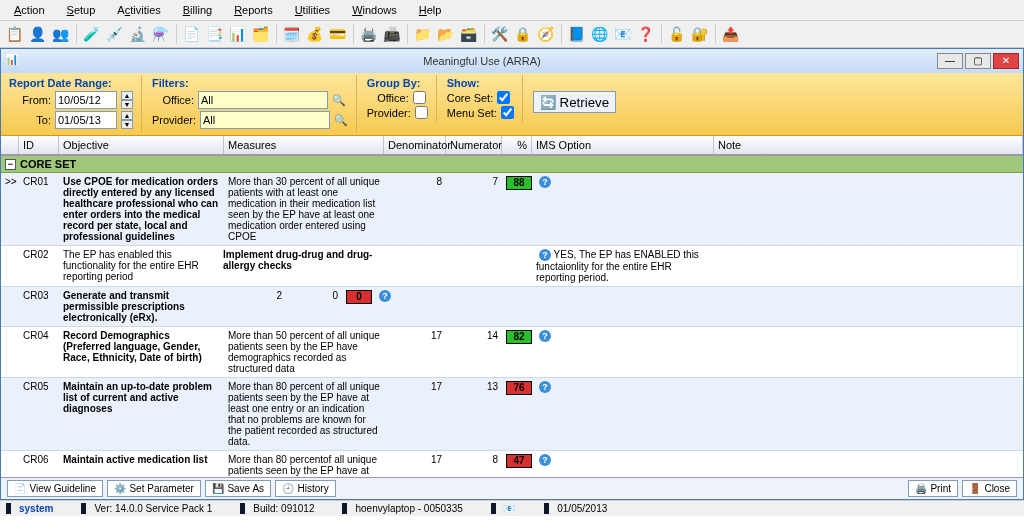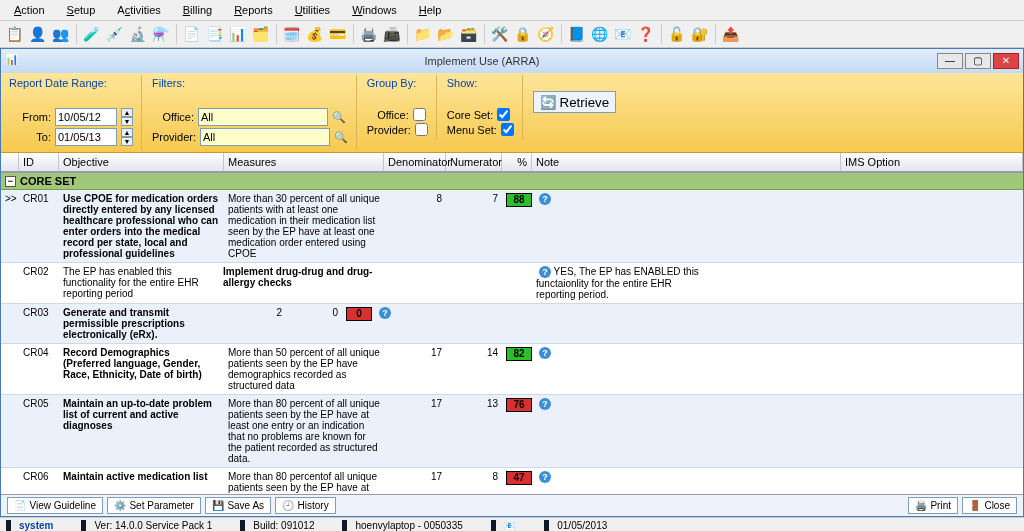--- a/index.html
+++ b/index.html
@@ -12,21 +12,21 @@
 .toolbar .sep { width: 1px; height: 20px; background: #ccc; margin: 1px 3px; }
 .window-frame { border: 1px solid #4a7ab4; margin: 0; }
 .title-bar { background: linear-gradient(to bottom, #e3eefc, #c4daf5); height: 24px; display: flex; align-items: center; padding: 0 4px; }
 .title-bar .win-icon { width: 16px; height: 16px; margin-right: 6px; }
 .title-bar .title-text { flex: 1; text-align: center; color: #333; }
 .title-bar .win-btns { display: flex; gap: 2px; }
 .title-bar .win-btn { width: 26px; height: 16px; border: 1px solid #888; background: #e8e8e8; font-size: 10px; text-align: center; line-height: 14px; }
 .title-bar .win-close { background: #d44; color: #fff; border-color: #a22; }
 .filter-bar { background: linear-gradient(to bottom, #fde69a, #f7c94f); border-bottom: 1px solid #c89a2e; padding: 2px 6px; display: flex; align-items: flex-start; gap: 8px; }
 .filter-group { border-right: 1px solid #d9b55a; padding: 2px 8px 2px 2px; }
-.filter-group .fg-title { color: #0645ad; font-weight: normal; margin-bottom: 19px; }
+.filter-group .fg-title { color: #0645ad; font-weight: bold; margin-bottom: 2px; }
 .filter-group .fg-row { display: flex; align-items: center; gap: 4px; margin-bottom: 2px; }
 .filter-group label { min-width: 42px; text-align: right; }
 .filter-group input[type=text] { height: 18px; border: 1px solid #7f9db9; padding: 0 2px; font-size: 11px; }
 .date-input { width: 62px; }
 .spin { display: inline-flex; flex-direction: column; }
 .spin span { width: 12px; height: 9px; border: 1px solid #7f9db9; font-size: 7px; text-align: center; line-height: 7px; background: #eee; }
 .combo { width: 130px; background: #ffffcc; height: 18px; border: 1px solid #7f9db9; padding: 0 2px; font-size: 11px; }
 .btn-retrieve { border: 1px solid #7f9db9; background: #eef3fb; padding: 2px 6px; height: 22px; display: flex; align-items: center; gap: 3px; }
 .grid-header { display: flex; background: linear-gradient(to bottom, #fefefe, #e2e6ef); border-bottom: 1px solid #99a; }
 .grid-header .gh { border-right: 1px solid #c0c6d6; padding: 3px 4px; font-weight: normal; color: #000; }
@@ -109,21 +109,21 @@
   <span class="sep"></span>
   <span class="tb-icon">🔓</span>
   <span class="tb-icon">🔐</span>
   <span class="sep"></span>
   <span class="tb-icon">📤</span>
 </div>
 
 <div class="window-frame">
   <div class="title-bar">
     <span class="win-icon">📊</span>
-    <span class="title-text">Implement Use (ARRA)</span>
+    <span class="title-text">Meaningful Use (ARRA)</span>
     <div class="win-btns">
       <span class="win-btn">—</span>
       <span class="win-btn">▢</span>
       <span class="win-btn win-close">✕</span>
     </div>
   </div>
 
   <div class="filter-bar">
     <div class="filter-group">
       <div class="fg-title">Report Date Range:</div>
@@ -193,22 +193,22 @@
   </div>
 
   <div class="grid-header">
     <div class="gh c-arrow"></div>
     <div class="gh c-id">ID</div>
     <div class="gh c-obj">Objective</div>
     <div class="gh c-meas">Measures</div>
     <div class="gh c-den">Denominator</div>
     <div class="gh c-num">Numerator</div>
     <div class="gh c-pct">%</div>
+    <div class="gh c-ims">IMS Option</div>
     <div class="gh c-note">Note</div>
-    <div class="gh c-ims">IMS Option</div>
   </div>
 
   <div class="grid-body" id="grid-body">
     <div class="section-row">
       <span class="toggle">−</span>
       <span>CORE SET</span>
     </div>
   <div class="data-row">
         <div class="cell c-arrow">&gt;&gt;</div>
         <div class="cell c-id">CR01</div>

